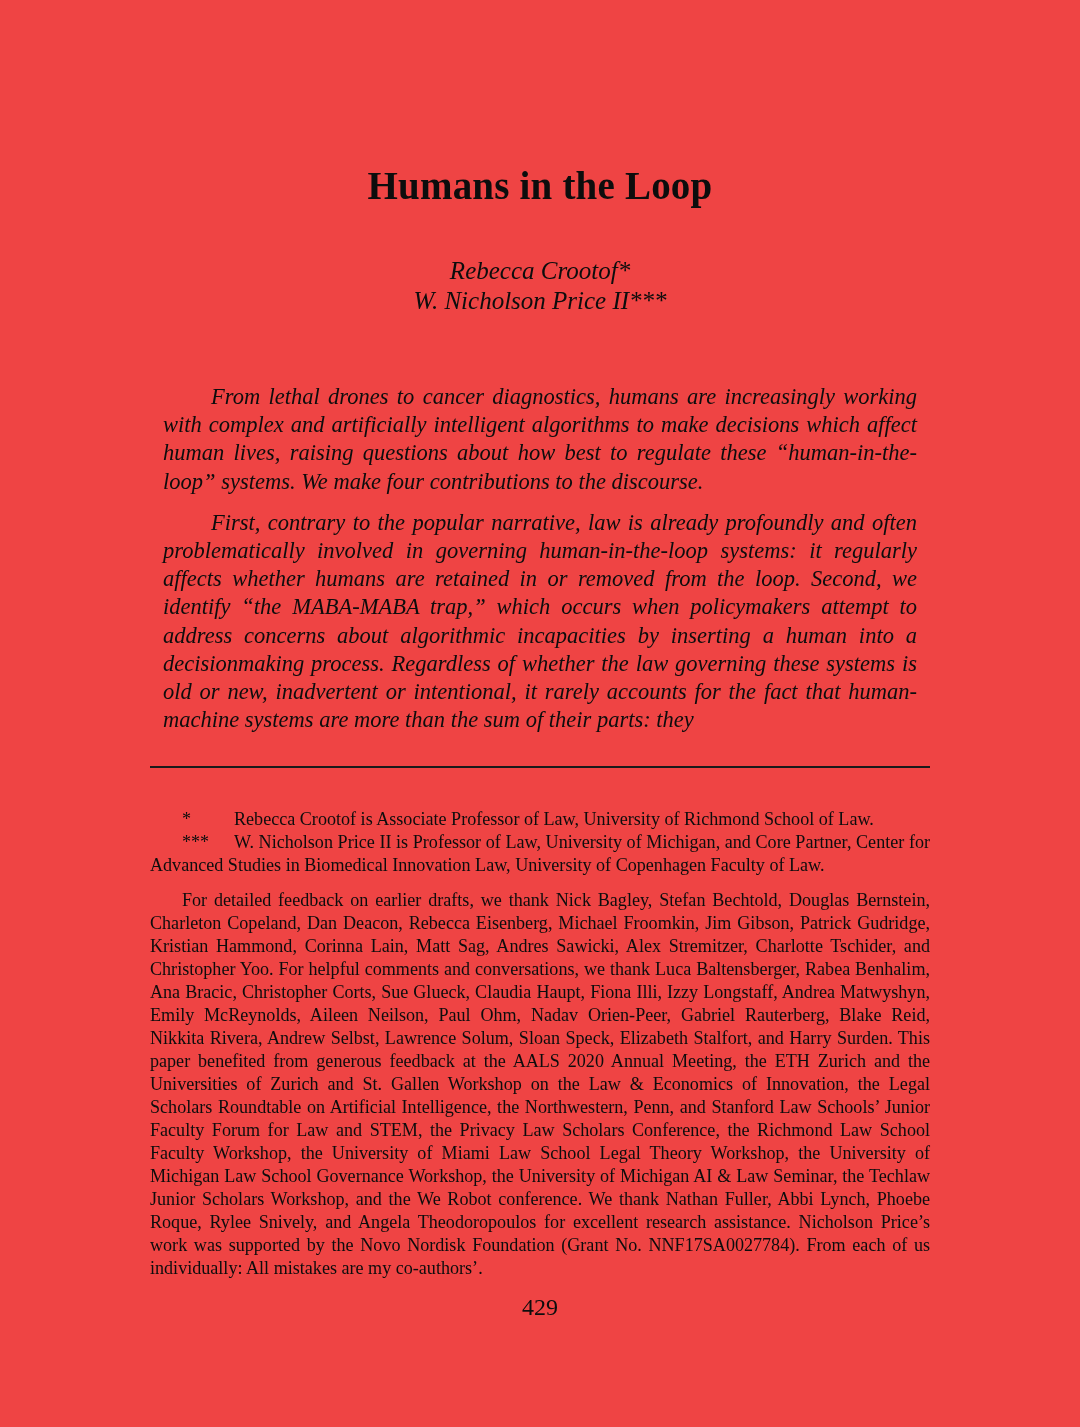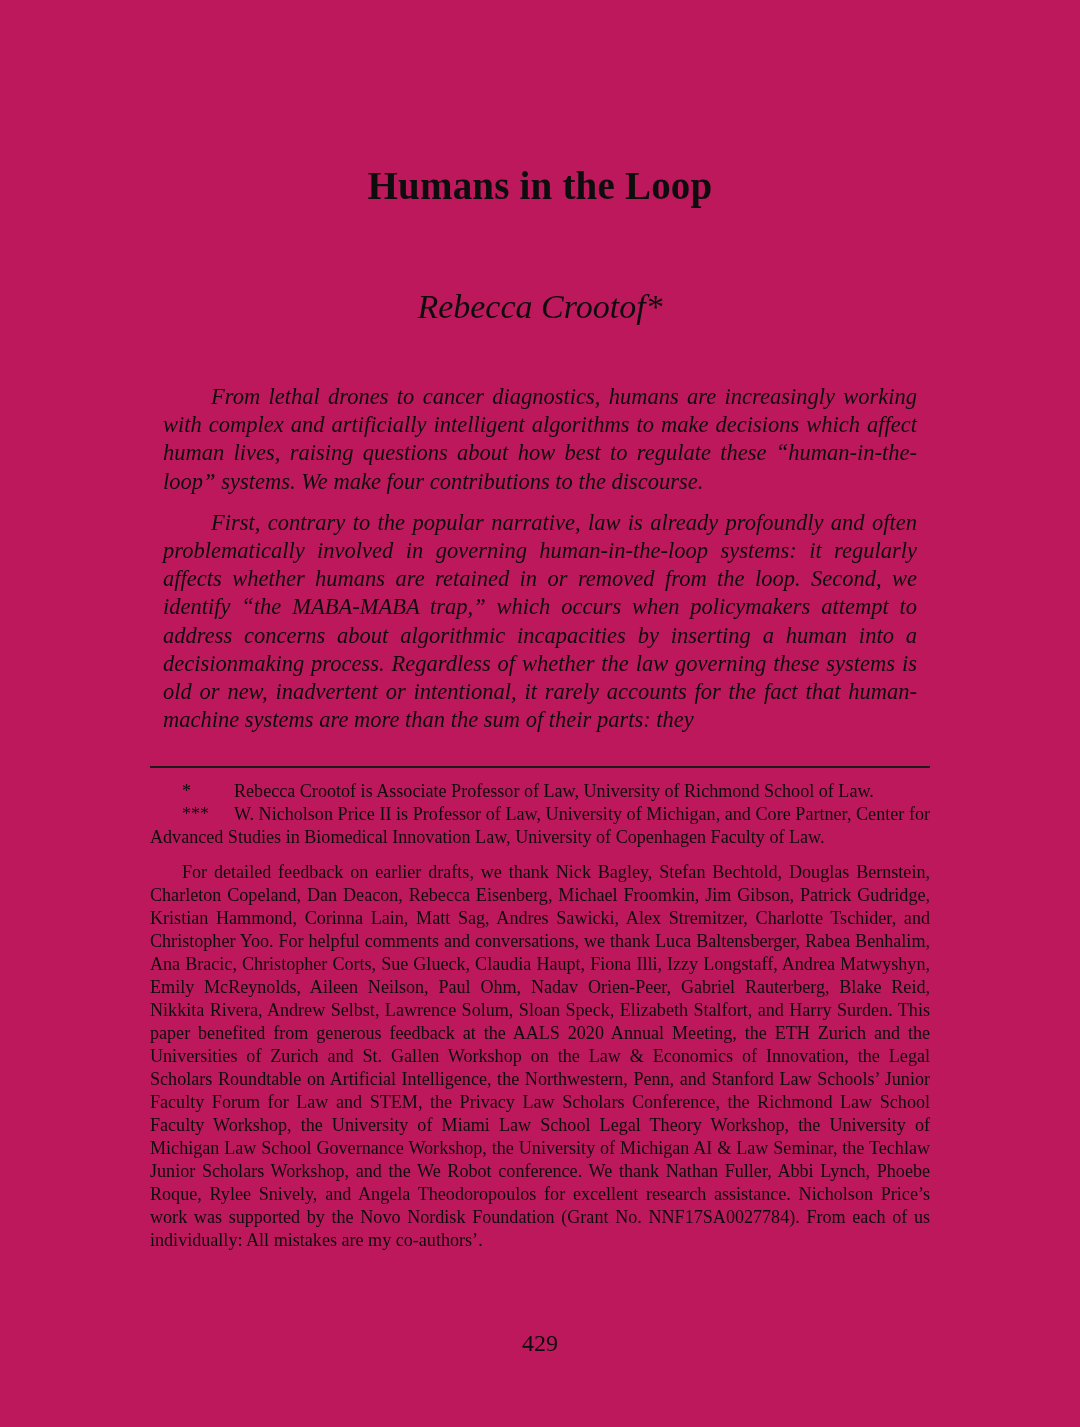--- a/index.html
+++ b/index.html
@@ -15,21 +15,21 @@
     position: relative;
     overflow: hidden;
   }
 
   .page {
     position: absolute;
     left: 0;
     top: 0;
     width: 1080px;
     height: 1427px;
-    background: #be185d;
+    background: #ef4444;
   }
 
   .content {
     position: absolute;
     left: 150px;
     top: 0;
     width: 780px;
   }
 
   
@@ -50,24 +50,23 @@
   
   .authors {
     position: absolute;
     left: 0;
     top: 256px;
     width: 780px;
     text-align: center;
   }
   .author-line {
     font-style: italic;
-    font-size: 34px;
+    font-size: 25px;
     line-height: 30px;
     white-space: nowrap;
-    margin-top: 36px;
   }
 
   
   .abstract {
     position: absolute;
     left: 0;
     top: 370px;
     width: 780px;
   }
   .abstract-para {
@@ -87,21 +86,21 @@
     left: 0;
     top: 766px;
     width: 780px;
     height: 0;
     border-top: 2.2px solid #1a1a1a;
   }
 
   .footnotes {
     position: absolute;
     left: 0;
-    top: 780px;
+    top: 808px;
     width: 780px;
   }
 
   .fn {
     font-size: 18.1px;
     line-height: 23.0px;
     text-align: justify;
     text-justify: inter-word;
     margin: 0;
     hyphens: none;
@@ -125,33 +124,33 @@
 
   
   .page-number {
     position: absolute;
     left: 0;
     top: 1293px;
     width: 780px;
     text-align: center;
     font-size: 24px;
     line-height: 28px;
-    margin-top: 36px;
   }
 </style>
 </head>
 <body>
 
 <div class="page">
   <div class="content">
 
     <h1 class="title">Humans in the Loop</h1>
 
     <div class="authors">
       <div class="author-line">Rebecca Crootof*</div>
+      <div class="author-line">W. Nicholson Price II***</div>
     </div>
 
     <div class="abstract">
       <p class="abstract-para">From lethal drones to cancer diagnostics, humans are increasingly working with complex and artificially intelligent algorithms to make decisions which affect human lives, raising questions about how best to regulate these “human-in-the-loop” systems. We make four contributions to the discourse.</p>
       <p class="abstract-para">First, contrary to the popular narrative, law is already profoundly and often problematically involved in governing human-in-the-loop systems: it regularly affects whether humans are retained in or removed from the loop. Second, we identify “the MABA-MABA trap,” which occurs when policymakers attempt to address concerns about algorithmic incapacities by inserting a human into a decisionmaking process. Regardless of whether the law governing these systems is old or new, inadvertent or intentional, it rarely accounts for the fact that human-machine systems are more than the sum of their parts: they</p>
     </div>
 
     <div class="footnote-rule"></div>
 
     <div class="footnotes">

